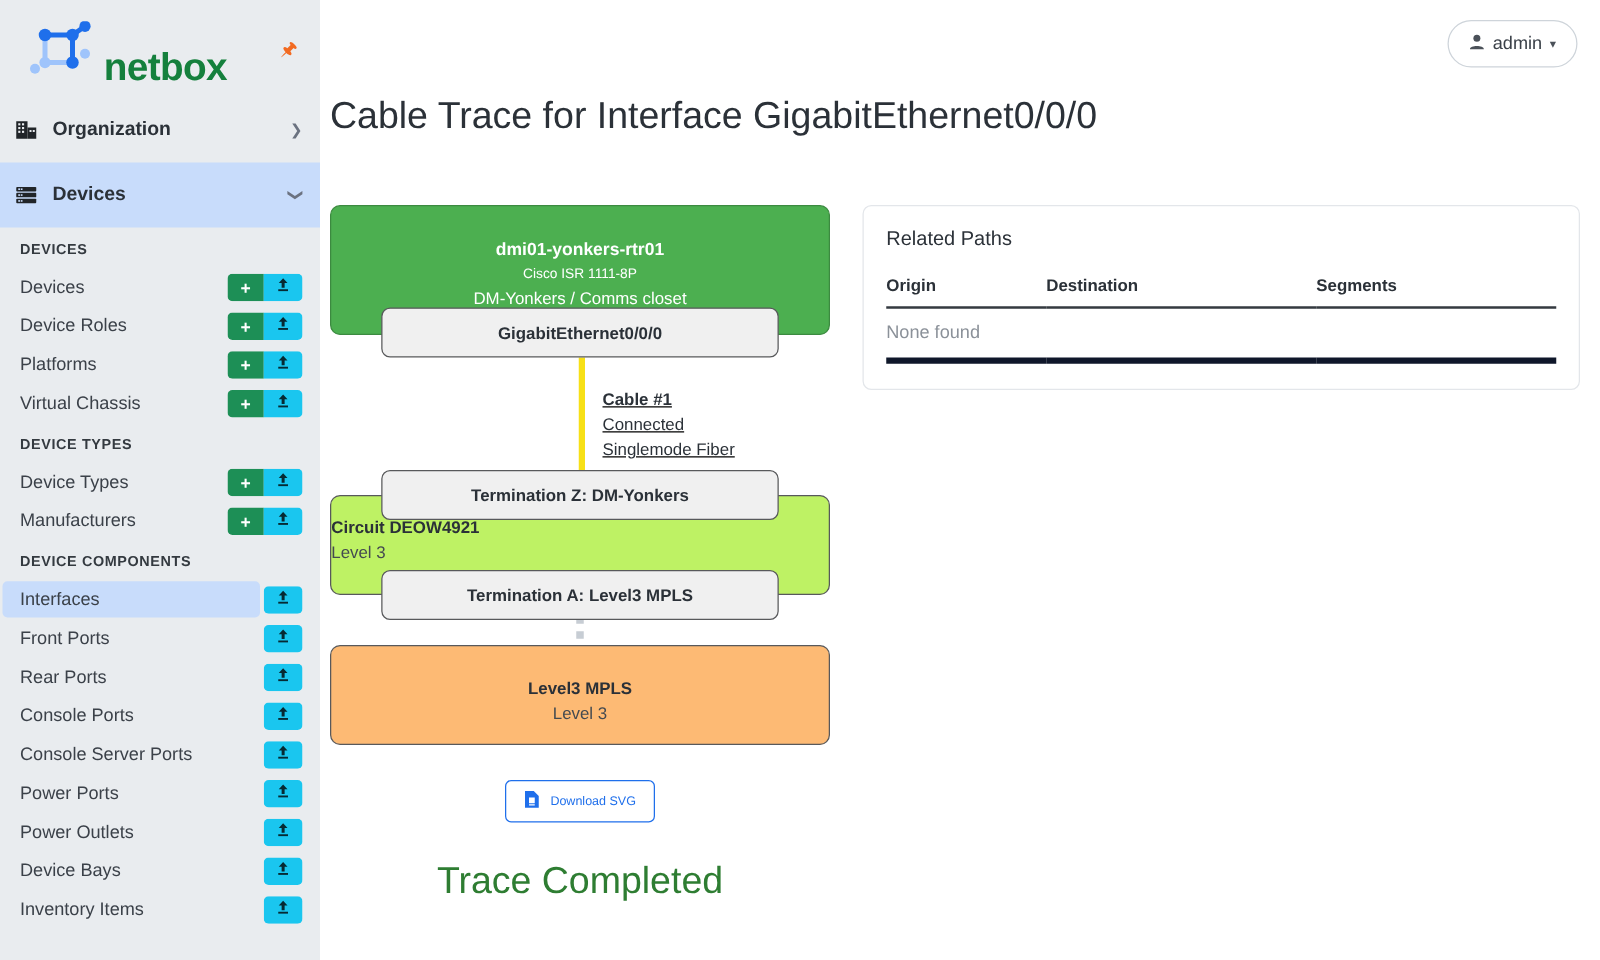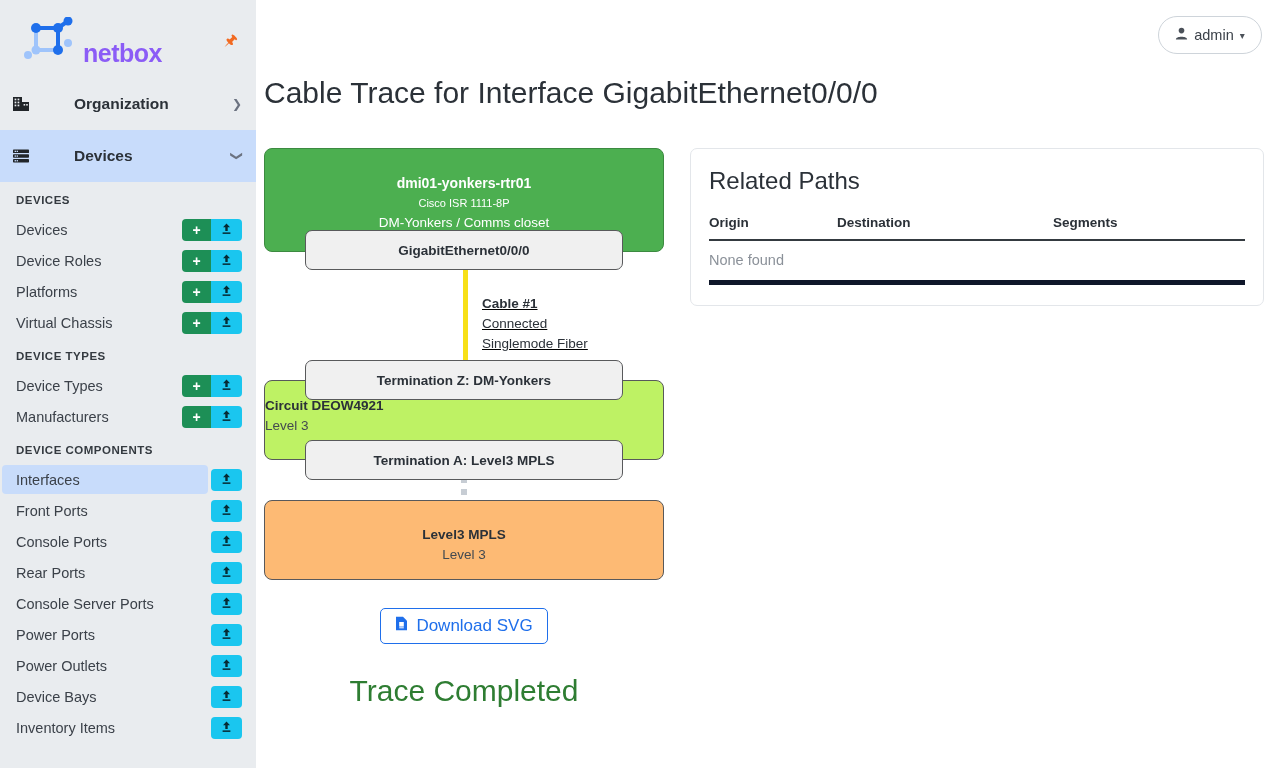--- a/index.html
+++ b/index.html
@@ -18,28 +18,28 @@
     flex: 0 0 256px;
     overflow: hidden;
     position: relative;
   }
   .brand {
     height: 78px; display: flex; align-items: center;
     padding: 0 18px 0 20px;
   }
   .brand-logo { width: 58px; height: 44px; flex: 0 0 58px; }
   .brand-word {
-    font-size: 25px; font-weight: 700; color: #8b5cf6;
+    font-size: 31px; font-weight: 700; color: #15803d;
     letter-spacing: -0.5px; margin-left: 5px; line-height: 1; margin-top: 28px;
   }
   .pin-icon { margin-left: auto; color: #f26a21; font-size: 15px; line-height: 1; }
 
   .nav-group {
     height: 52px; display: flex; align-items: center;
-    padding: 0 14px 0 12px; cursor: pointer; gap: 32px;
+    padding: 0 14px 0 12px; cursor: pointer;
   }
   .nav-group.active { background: #c8dcfb; }
   .nav-group .gicon { width: 30px; flex: 0 0 30px; display:flex; align-items:center; justify-content:flex-start; }
   .nav-group .glabel { font-size: 15.5px; font-weight: 700; color: #2b3138; flex: 1; }
   .nav-group .chev { color: #6b7280; font-size: 12px; }
 
   .sec-head {
     font-size: 11.5px; font-weight: 700; letter-spacing: .5px;
     color: #343a40; padding: 12px 0 8px 16px; text-transform: uppercase;
   }
@@ -100,21 +100,21 @@
   .user-btn {
     margin-left: auto; height: 38px; min-width: 104px;
     border: 1px solid #ced4da; border-radius: 19px;
     display: flex; align-items: center; justify-content: center; gap: 6px;
     font-size: 14.5px; color: #3b4149; padding: 0 14px; cursor: pointer;
     background: #fff;
   }
 
   .page-title {
     font-size: 30px; font-weight: 400; color: #2b3138;
-    padding: 6px 0 0 8px; margin: 0 0 0 0;
+    padding: 6px 0 0 8px; margin: 0 0 16px 0;
   }
   .content { display: flex; padding: 38px 16px 0 8px; gap: 26px; }
   .trace-col { width: 400px; flex: 0 0 400px; position: relative; }
   .side-col { flex: 1; }
 
   
   .node-device {
     background: #4caf50; border: 1px solid #3c8a40; border-radius: 8px;
     height: 104px; padding-top: 24px; text-align: center; color: #fff;
   }
@@ -159,35 +159,35 @@
   .provnet-box {
     background: #fdba74; border: 1px solid #58595b; border-radius: 8px;
     height: 80px; padding-top: 24px; text-align: center;
   }
   .provnet-box .p1 { font-size: 13.5px; font-weight: 700; color: #2b3138; line-height: 20px; }
   .provnet-box .p2 { font-size: 13.5px; color: #444a50; line-height: 20px; }
 
   .dl-wrap { display: flex; justify-content: center; margin-top: 28px; }
   .dl-btn {
     border: 1px solid #1f6feb; border-radius: 5px; background: #fff;
-    color: #1f6feb; font-size: 17px; padding: 7px 14px;
+    color: #1f6feb; font-size: 10px; padding: 7px 14px;
     display: flex; align-items: center; gap: 8px; cursor: pointer;
     font-family: "Liberation Sans", sans-serif;
   }
   .trace-status {
     text-align: center; font-size: 30px; color: #2e7d32;
     margin-top: 30px; font-weight: 400;
   }
 
   
   .card {
     border: 1px solid #e3e6ea; border-radius: 7px; background: #fff;
     padding: 18px 18px 20px 18px;
   }
-  .card-title { font-size: 24px; color: #2b3138; font-weight: 400; margin-bottom: 16px; }
+  .card-title { font-size: 16px; color: #2b3138; font-weight: 400; margin-bottom: 16px; }
   table.rp { width: 100%; border-collapse: collapse; }
   table.rp th {
     text-align: left; font-size: 13.5px; font-weight: 700; color: #2b3138;
     padding: 4px 0 9px 0; border-bottom: 2px solid #343a40;
   }
   table.rp th.c-origin { width: 128px; }
   table.rp th.c-dest { width: 216px; }
   table.rp td {
     font-size: 14.5px; color: #8b9199; padding: 11px 0 12px 0;
     border-bottom: 5px solid #0f172a;
@@ -355,32 +355,32 @@
           <div class="btns">
             <div class="btn-imp">
               <span><svg viewBox="0 0 11 12" fill="#062a33">
                   <path d="M5.5 0.6 L9 4.3 H6.7 V8.1 H4.3 V4.3 H2 Z"></path>
                   <rect x="1.6" y="9.4" width="7.8" height="1.5"></rect>
                 </svg></span>
             </div>
           </div>
         </div>
         <div class="nav-item">
+          <span class="ilabel">Rear Ports</span>
+          <div class="btns">
+            <div class="btn-imp">
+              <span><svg viewBox="0 0 11 12" fill="#062a33">
+                  <path d="M5.5 0.6 L9 4.3 H6.7 V8.1 H4.3 V4.3 H2 Z"></path>
+                  <rect x="1.6" y="9.4" width="7.8" height="1.5"></rect>
+                </svg></span>
+            </div>
+          </div>
+        </div>
+        <div class="nav-item">
           <span class="ilabel">Console Ports</span>
-          <div class="btns">
-            <div class="btn-imp">
-              <span><svg viewBox="0 0 11 12" fill="#062a33">
-                  <path d="M5.5 0.6 L9 4.3 H6.7 V8.1 H4.3 V4.3 H2 Z"></path>
-                  <rect x="1.6" y="9.4" width="7.8" height="1.5"></rect>
-                </svg></span>
-            </div>
-          </div>
-        </div>
-        <div class="nav-item">
-          <span class="ilabel">Rear Ports</span>
           <div class="btns">
             <div class="btn-imp">
               <span><svg viewBox="0 0 11 12" fill="#062a33">
                   <path d="M5.5 0.6 L9 4.3 H6.7 V8.1 H4.3 V4.3 H2 Z"></path>
                   <rect x="1.6" y="9.4" width="7.8" height="1.5"></rect>
                 </svg></span>
             </div>
           </div>
         </div>
         <div class="nav-item">

